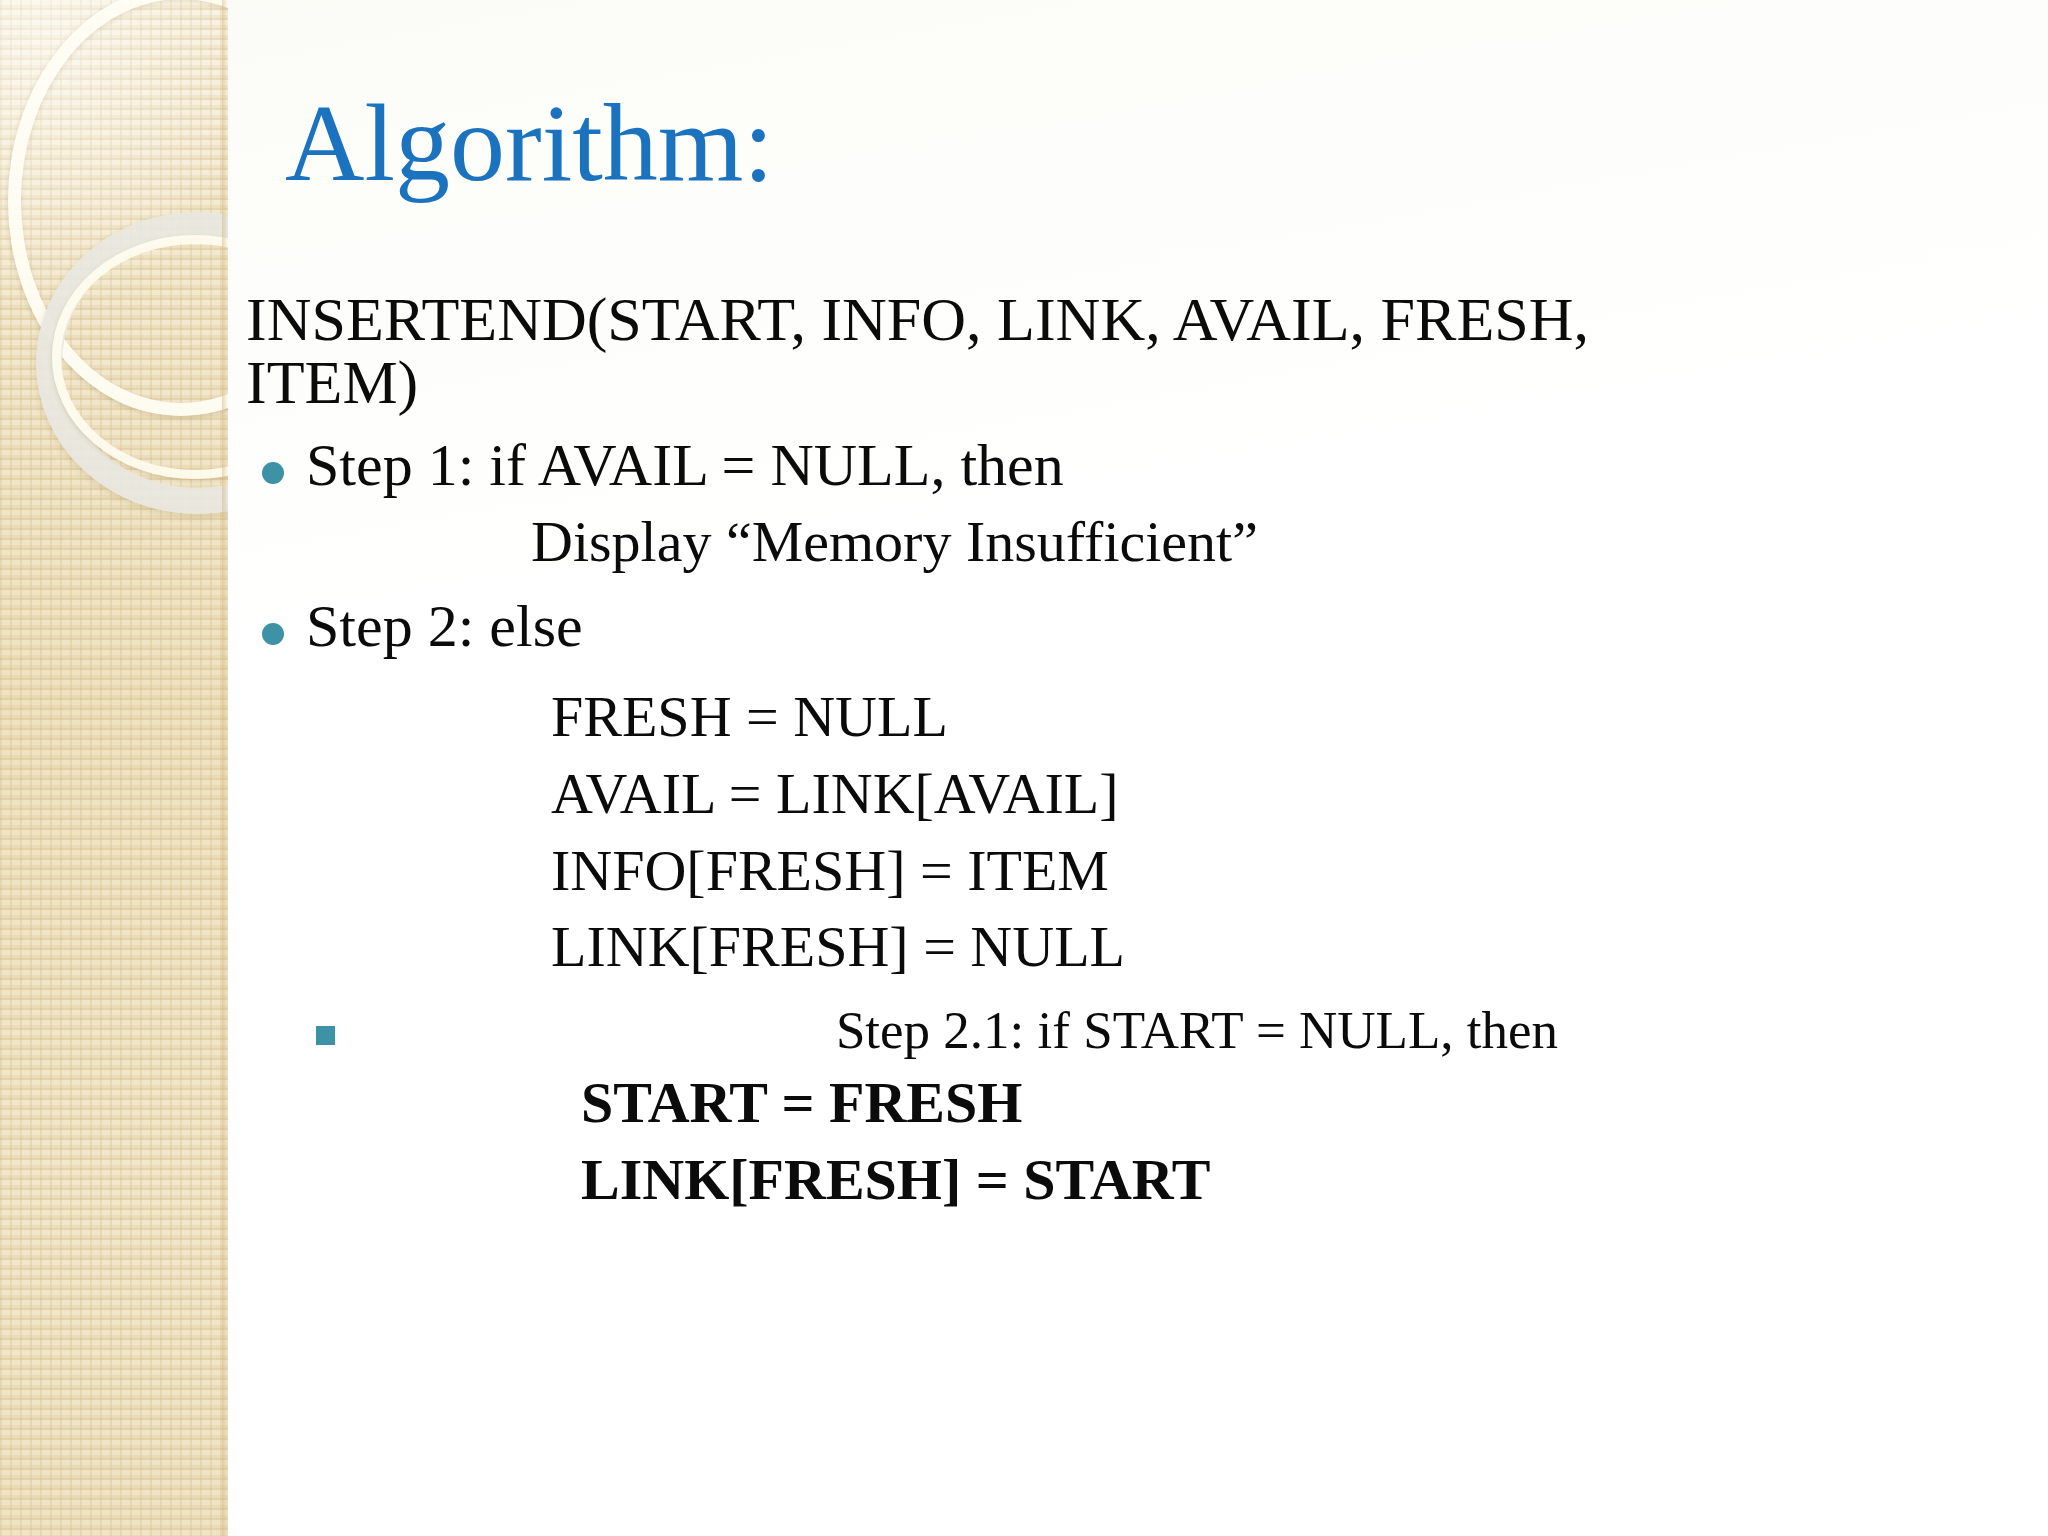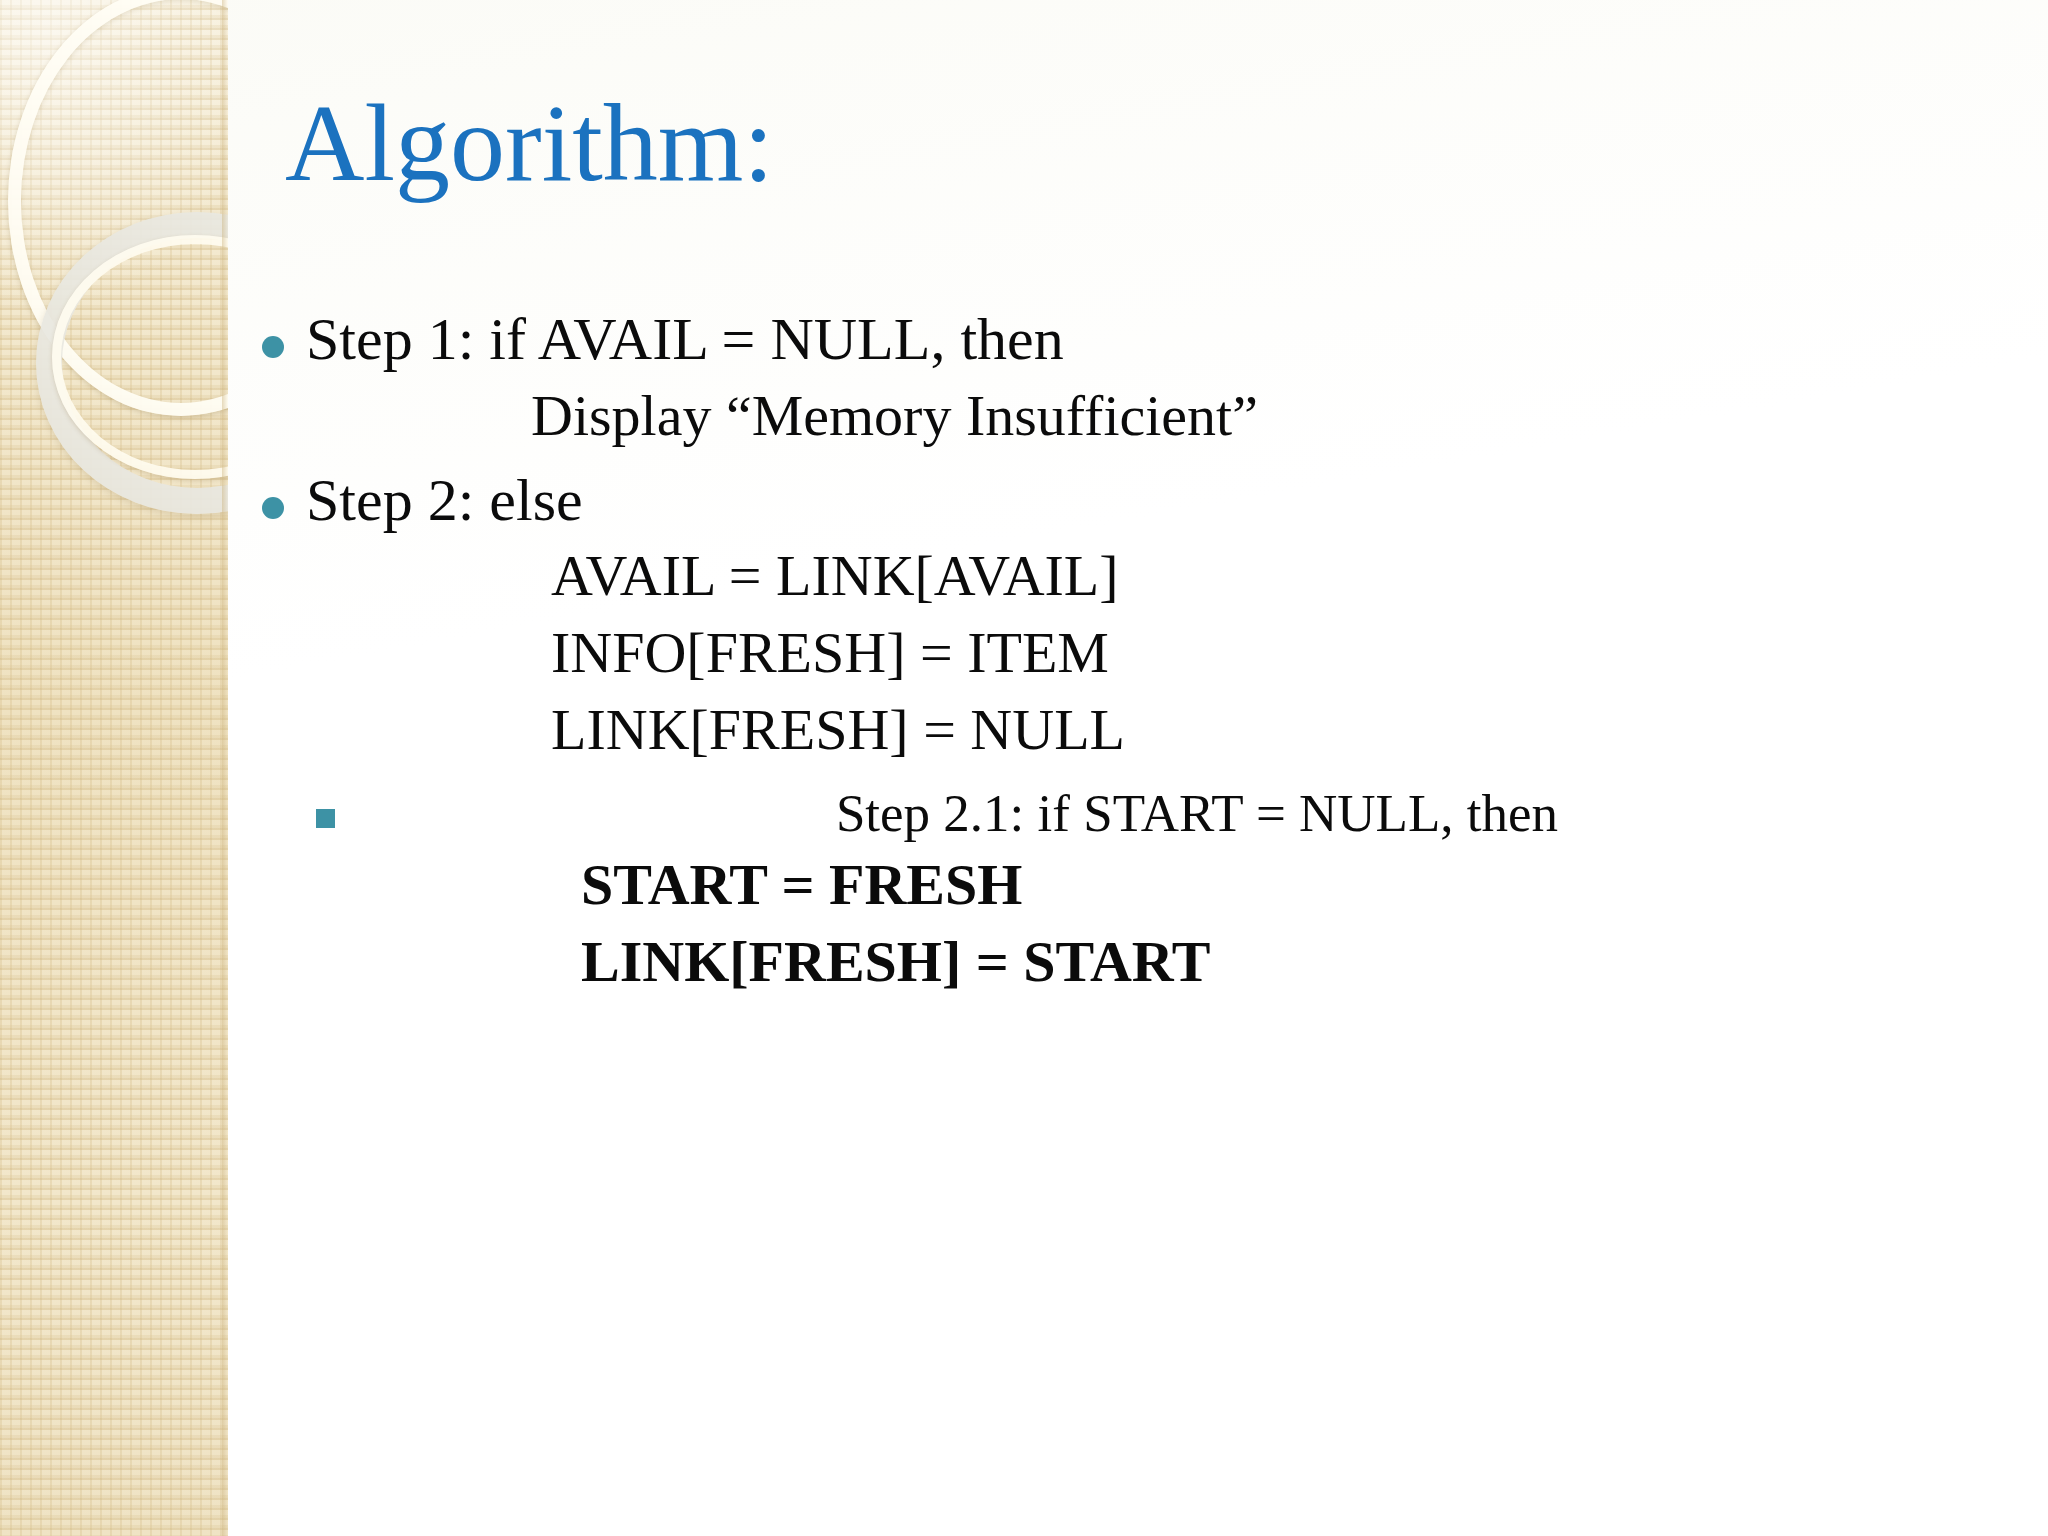--- a/index.html
+++ b/index.html
@@ -195,31 +195,33 @@
     <div class="ring-c"></div>
     <div class="edge"></div>
   </div>
 
   <div class="content">
 
     <div class="slide-title">Algorithm:</div>
 
     <div class="body-block">
 
+      <div class="proc-sig">INSERTEND(START, INFO, LINK, AVAIL, FRESH, ITEM)</div>
 
       <div class="lvl1">
         <span class="dot"></span>
         <span>Step 1: if AVAIL = NULL, then</span>
       </div>
       <div class="code-line ind-a">Display “Memory Insufficient”</div>
 
       <div class="lvl1">
         <span class="dot"></span>
         <span>Step 2: else</span>
       </div>
+      <div class="code-line ind-b gap-top">FRESH = NULL</div>
       <div class="code-line ind-b">AVAIL = LINK[AVAIL]</div>
       <div class="code-line ind-b">INFO[FRESH] = ITEM</div>
       <div class="code-line ind-b">LINK[FRESH] = NULL</div>
 
       <div class="lvl2">
         <span class="sq"></span>
         <span>Step 2.1: if START = NULL, then</span>
       </div>
       <div class="code-line ind-c">START = FRESH</div>
       <div class="code-line ind-c">LINK[FRESH] = START</div>

